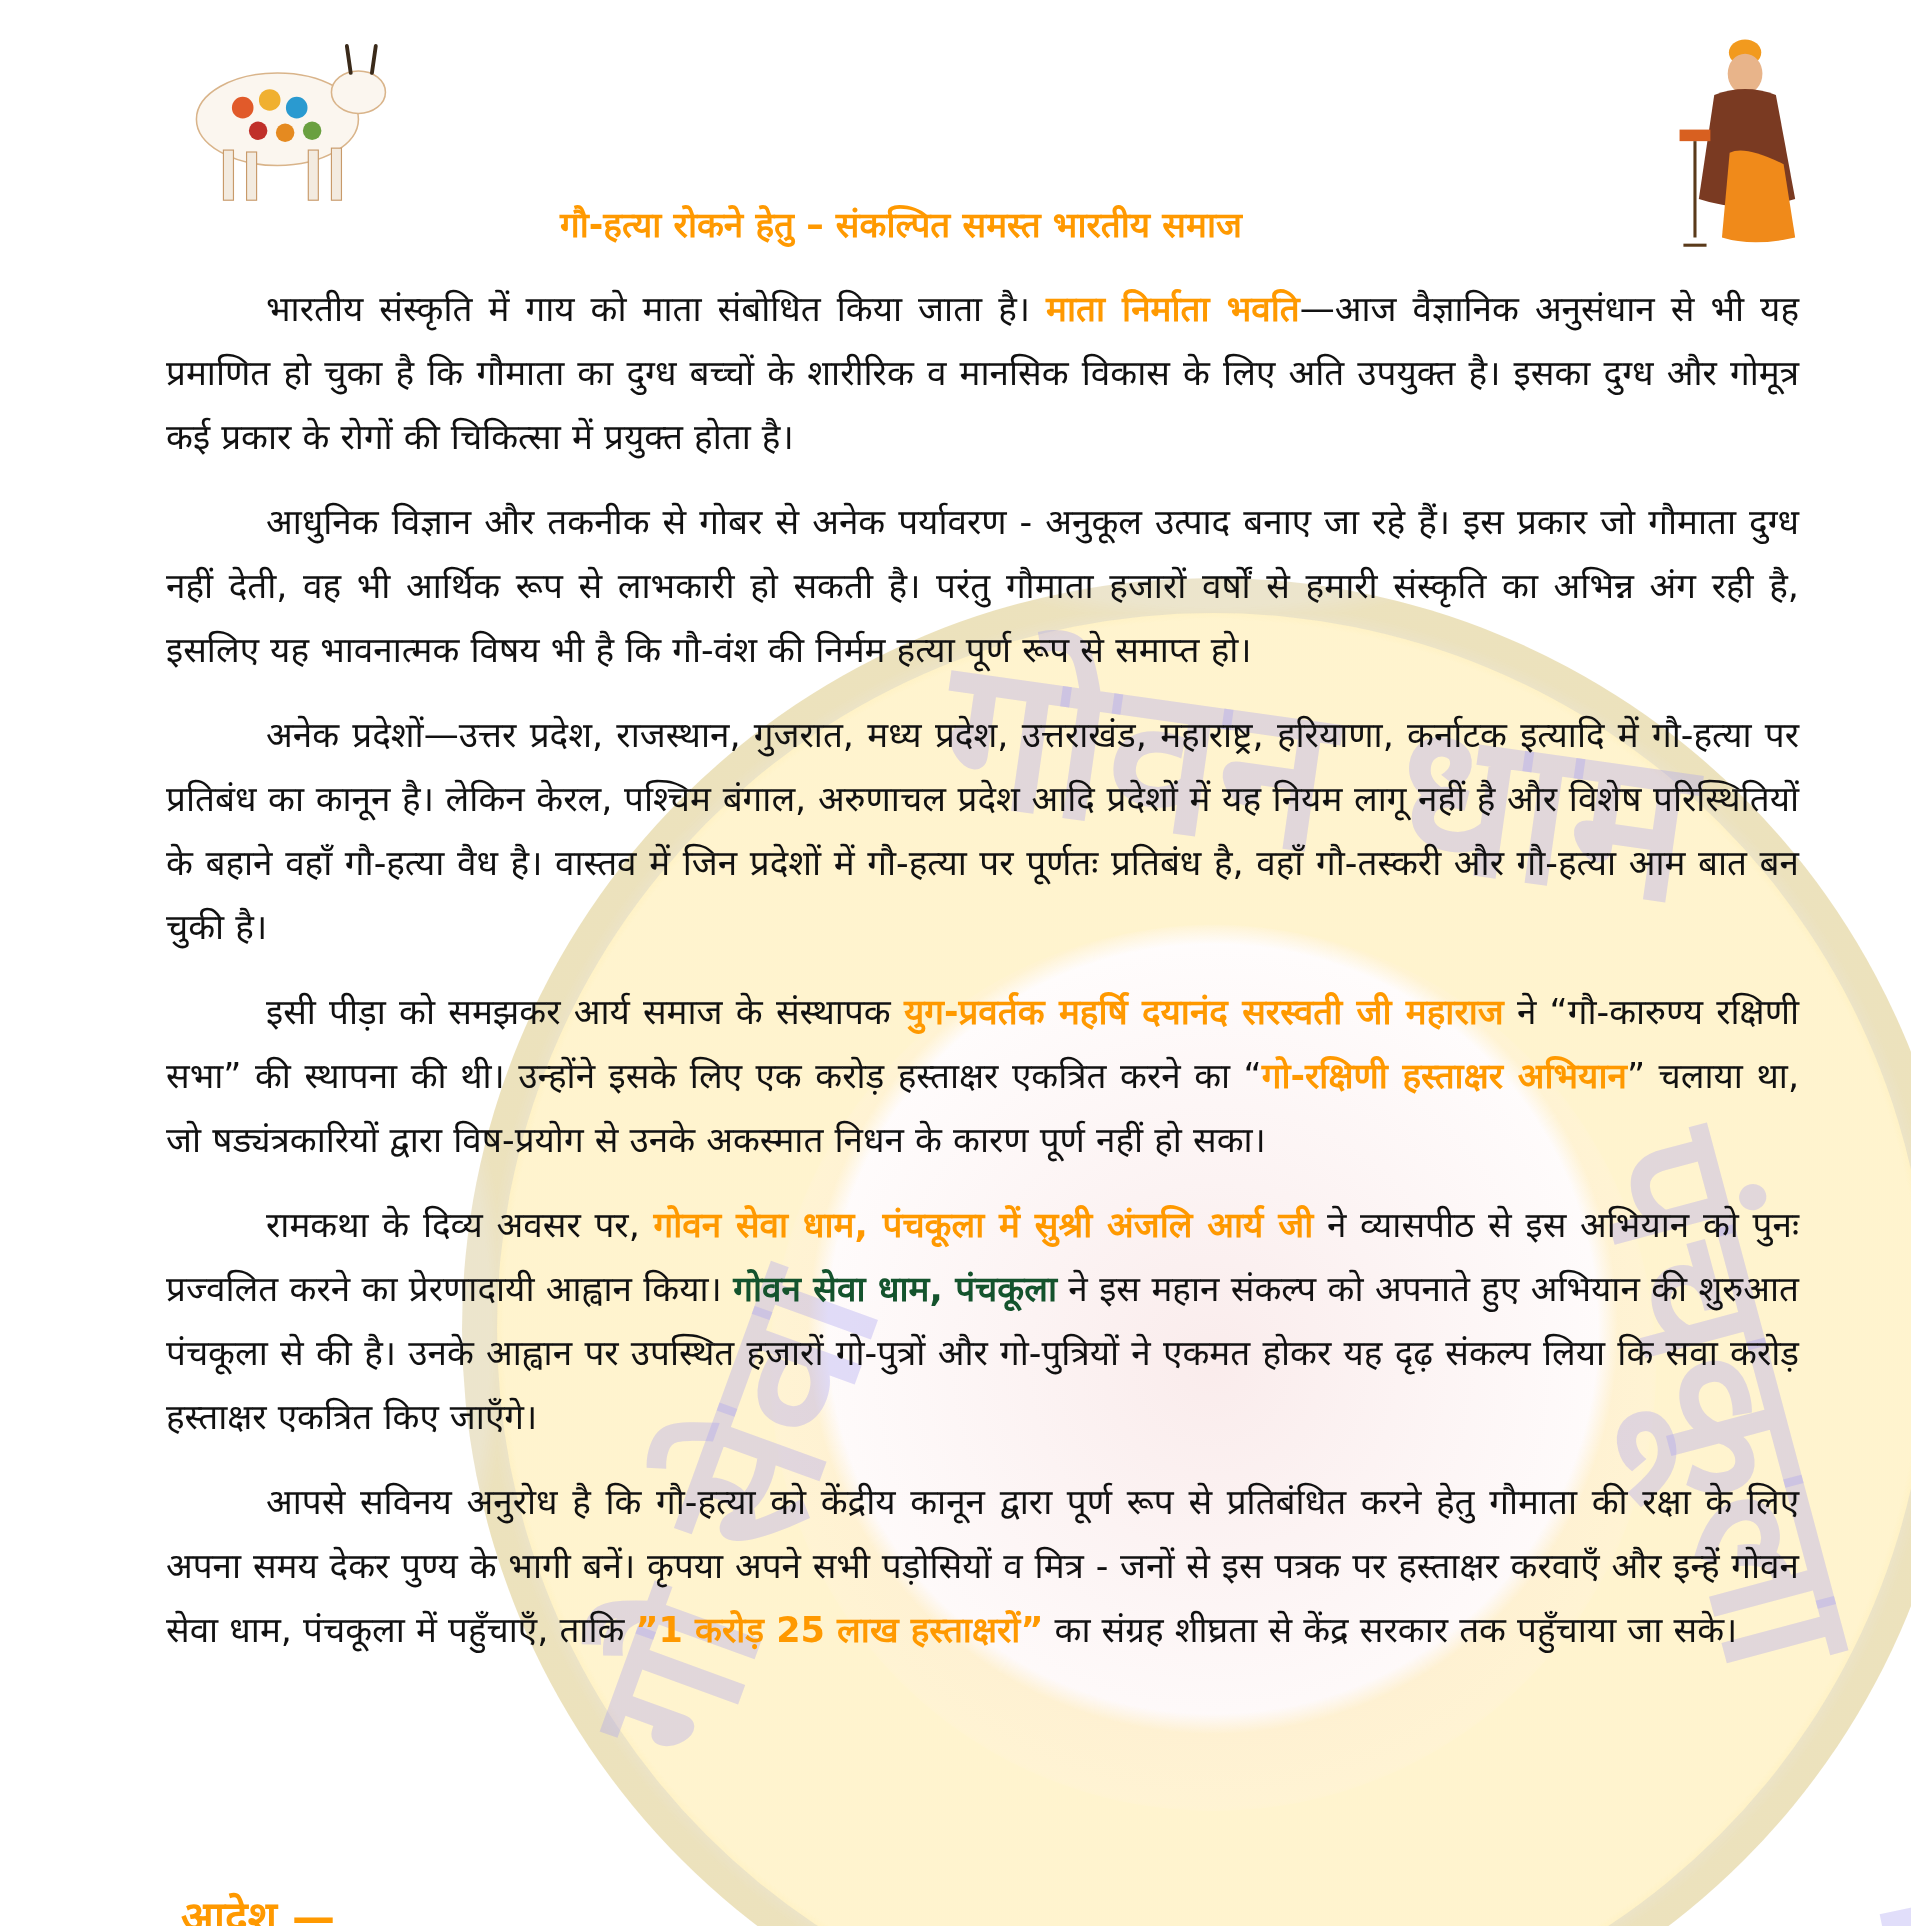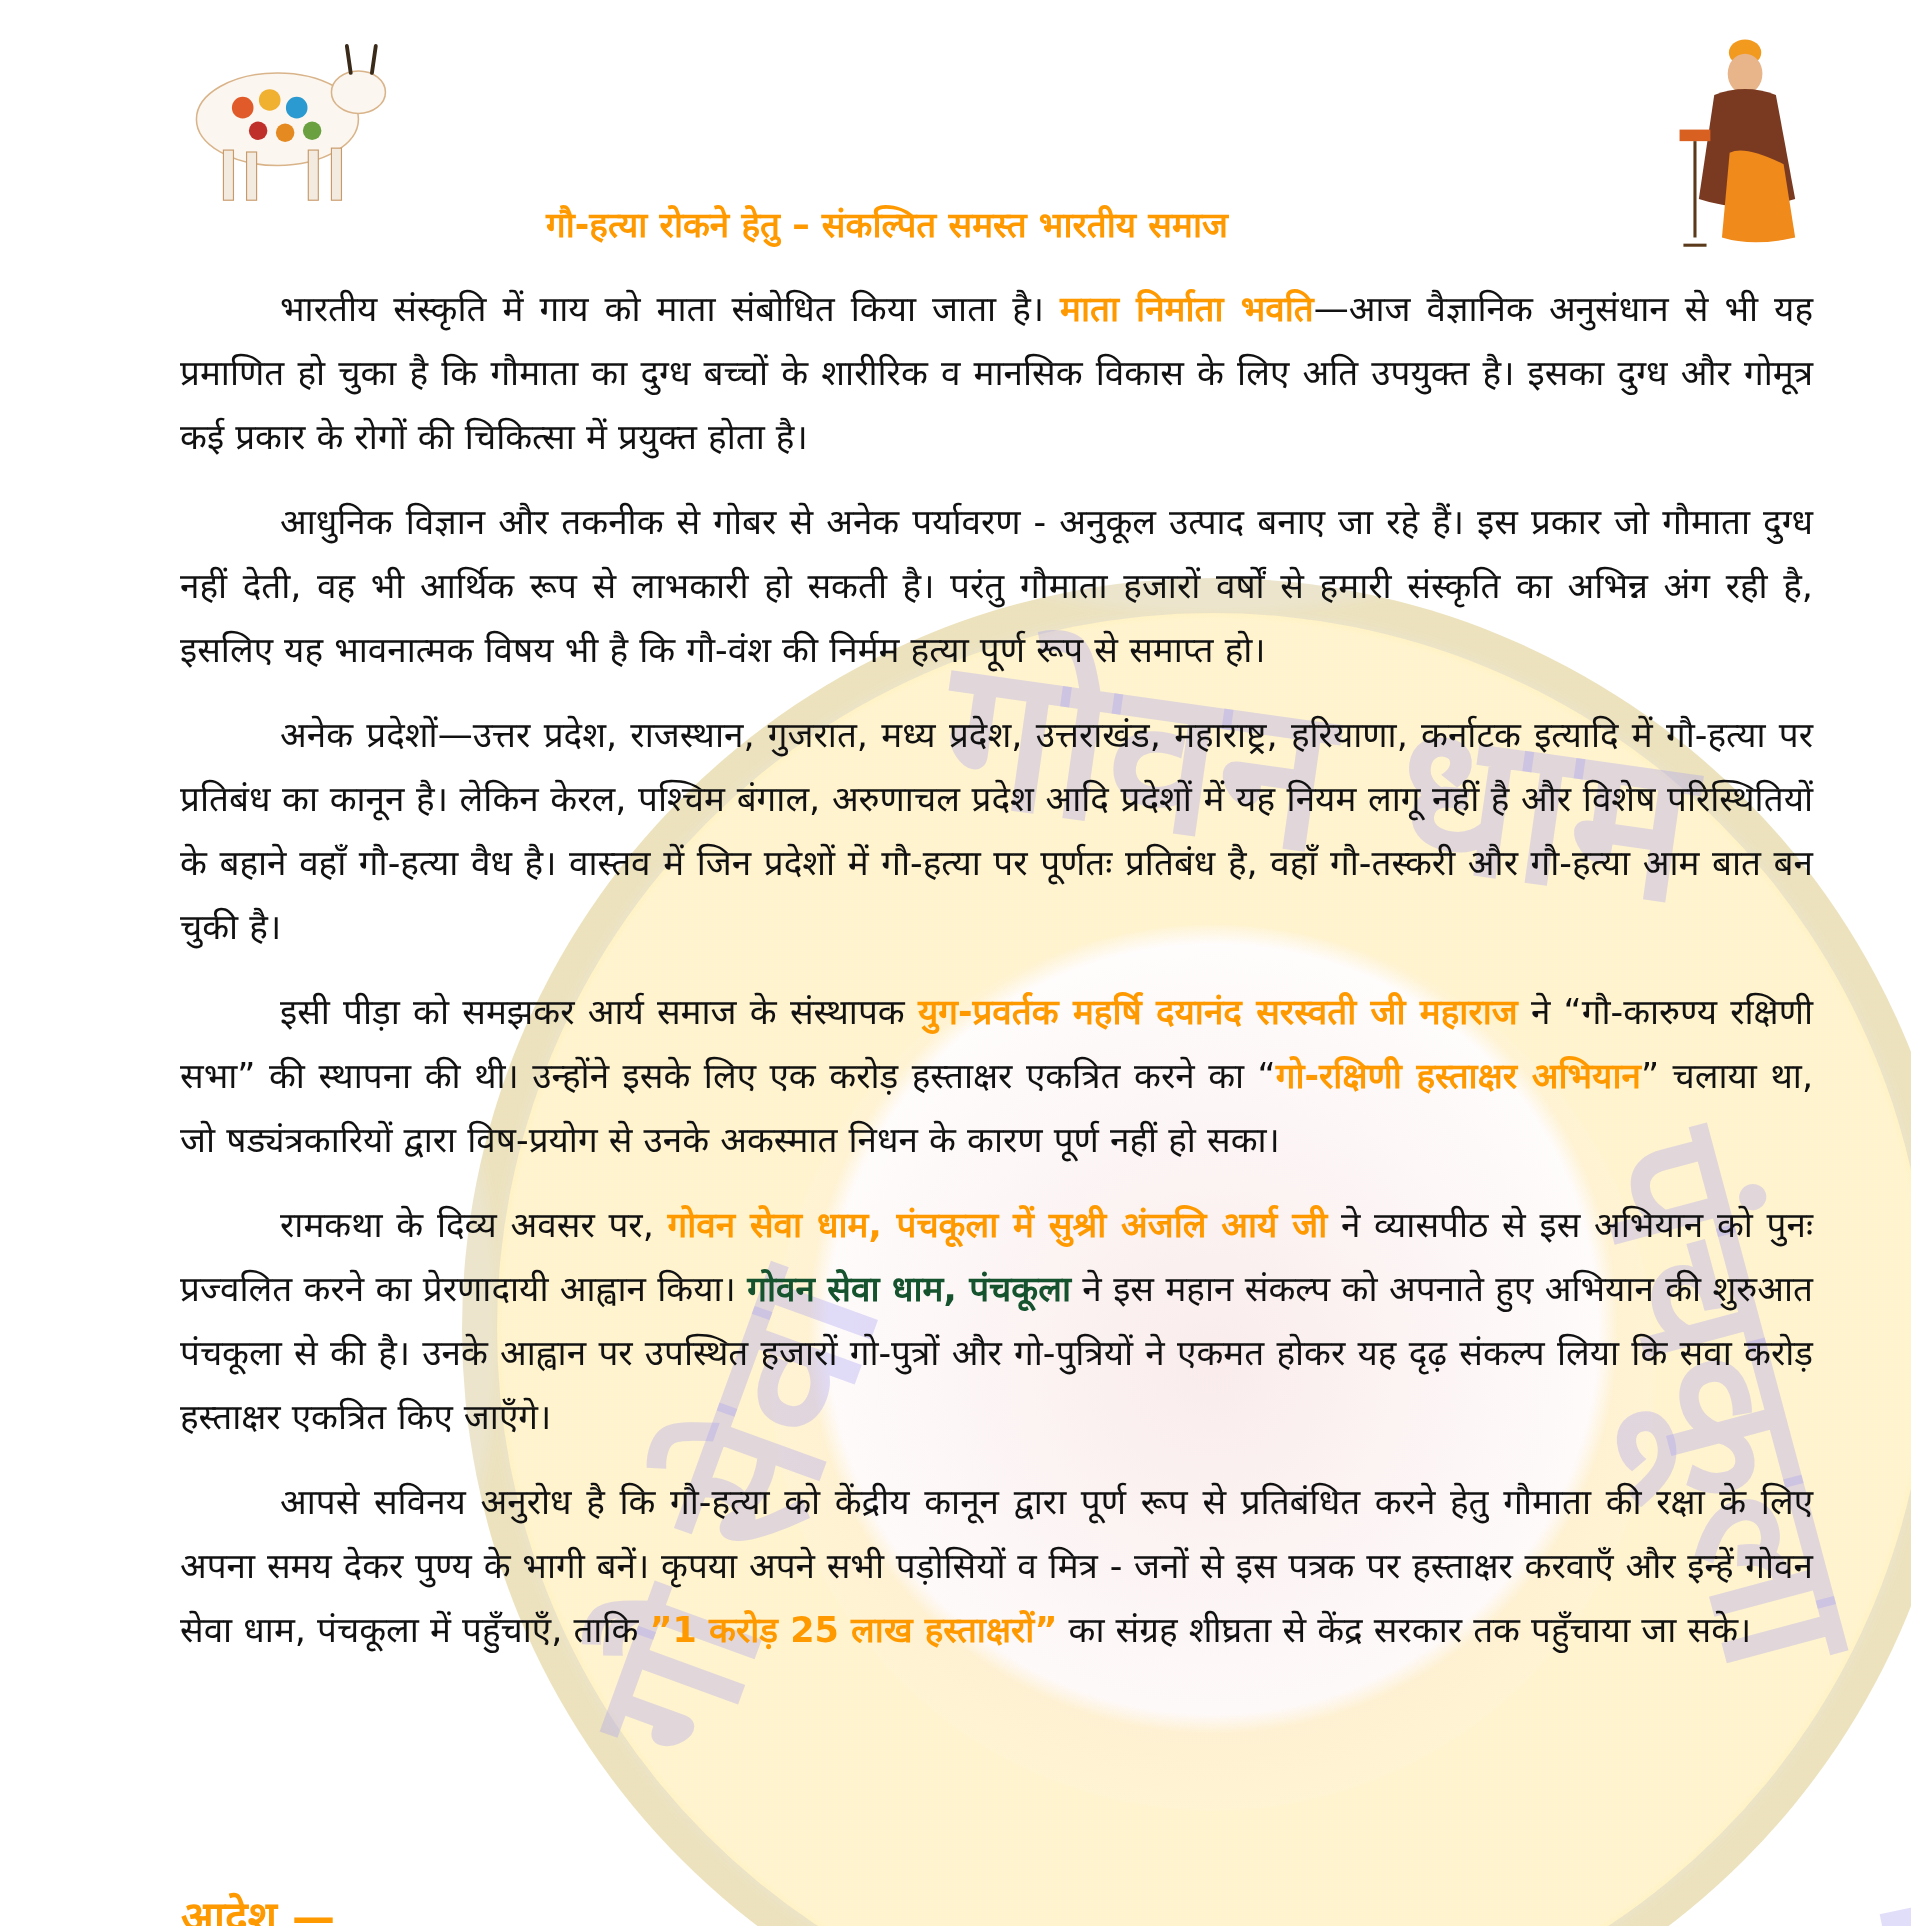--- a/index.html
+++ b/index.html
@@ -39,26 +39,26 @@
   }
   .invocation {
     position: absolute; left: 0; right: 0; top: 44px; text-align: center;
     color: #FF9900; font-size: 27px; font-weight: bold;
   }
   .main-title {
     position: absolute; left: 0; right: 0; top: 83px; text-align: center;
     color: #FF9900; font-size: 96px; font-weight: bold; line-height: 1;
   }
   .subtitle {
-    position: absolute; left: 546px; top: 200px;
+    position: absolute; left: 560px; top: 200px;
     color: #FF9900; font-size: 35px; font-weight: bold; text-align: right;
   }
 
   .content {
-    position: absolute; z-index: 2; left: 180px; top: 277px; width: 1633px;
+    position: absolute; z-index: 2; left: 166px; top: 277px; width: 1633px;
     font-size: 35px; line-height: 64px; text-align: justify;
   }
   .para { margin: 0 0 21px 0; text-indent: 100px; }
   .hl { color: #FF9900; font-weight: bold; }
   .bold { font-weight: bold; color: #14532d; }
 
   .closing {
     position: absolute; z-index: 2; left: 181px; top: 1880px;
     color: #FF9900; font-weight: bold; font-size: 43px; line-height: 75px;
   }

